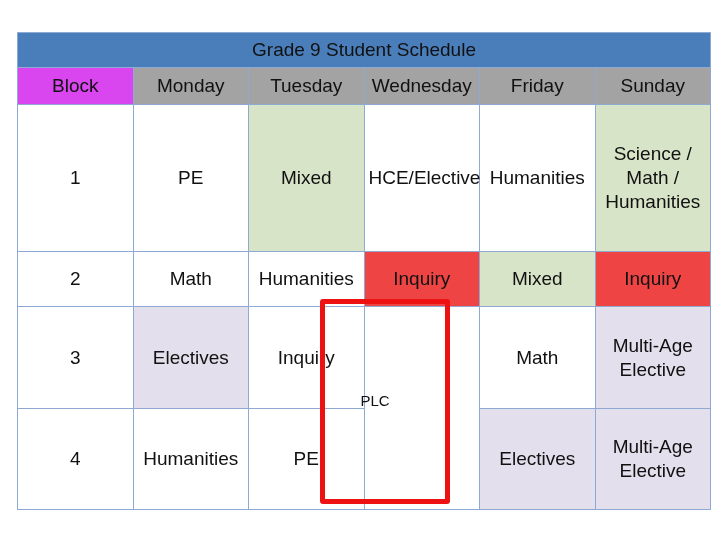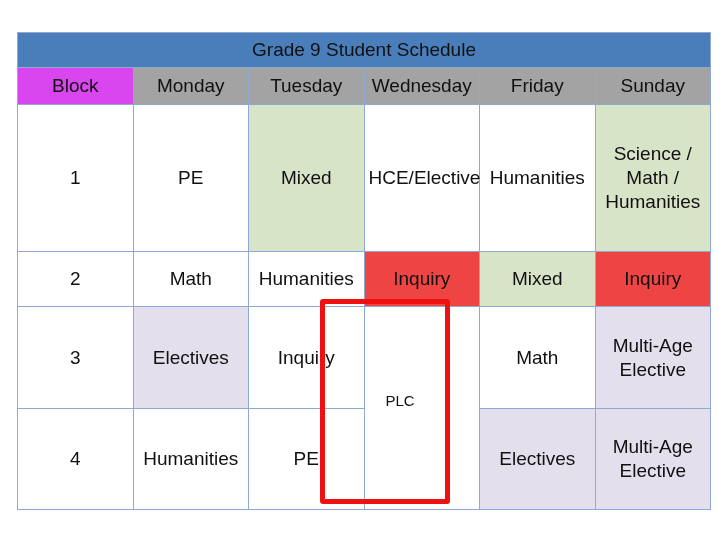--- a/index.html
+++ b/index.html
@@ -75,21 +75,20 @@
     pointer-events: none;
   }
   #plc-label {
     position: absolute;
     left: 320px;
     top: 392px;
     width: 110px;
     text-align: center;
     font-size: 15px;
     color: #111111;
-    margin-left: 25px;
   }
 </style>
 </head>
 <body>
 
 <div id="schedule-wrap">
   <table class="schedule">
     <tbody>
         <tr>
       <td class="title-cell" colspan="6">Grade 9 Student Schedule</td>

